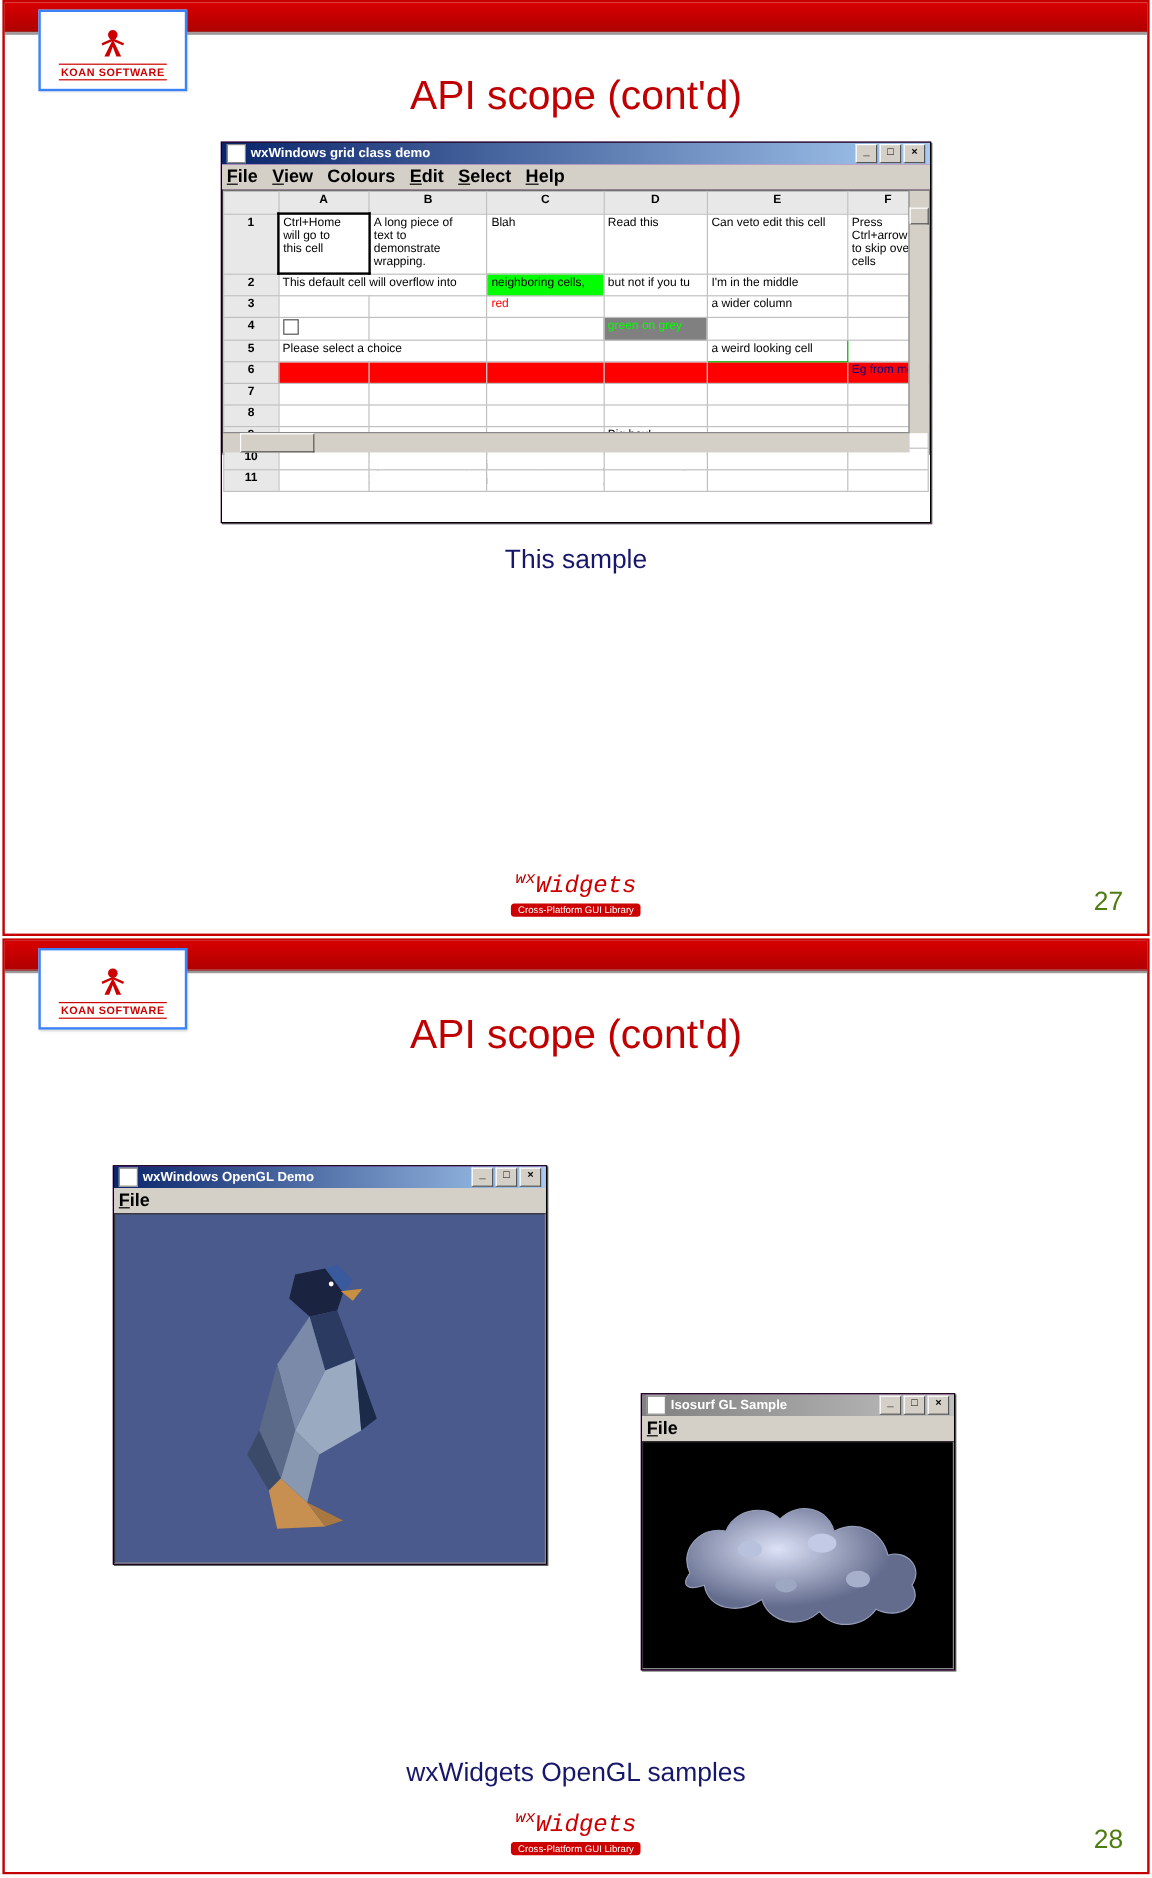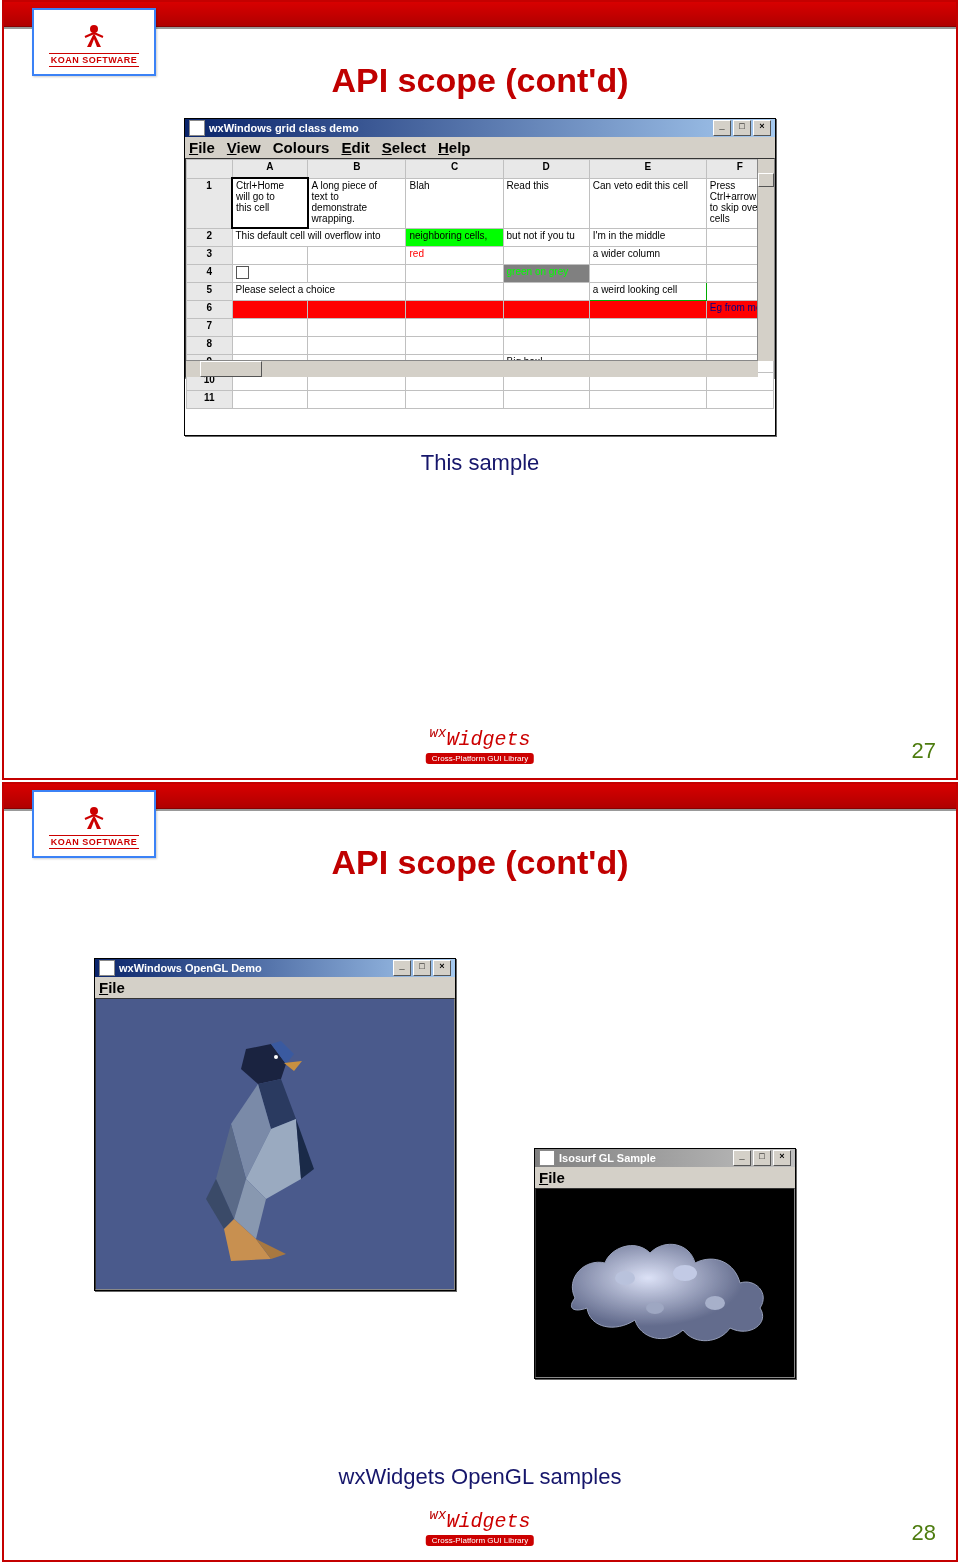--- a/index.html
+++ b/index.html
@@ -59,21 +59,21 @@
     padding: 1px 2px;
     margin-top: 2px;
   }
   .slide-title {
     text-align: center;
     font-size: 34px;
     color: #c00000;
     font-family: Arial, sans-serif;
     margin-top: 34px;
     margin-bottom: 18px;
-    font-weight: bold;
+    font-weight: normal;
   }
   .caption {
     text-align: center;
     color: #16166b;
     font-size: 22px;
     margin-top: 14px;
   }
   .slide-number {
     position: absolute;
     right: 20px;
@@ -107,21 +107,21 @@
     color: #fff;
     font-size: 8px;
     padding: 1px 6px;
     border-radius: 3px;
     margin-top: 2px;
   }
 
   
   .win {
     position: relative;
-    margin: 4px auto;
+    margin: 17px auto;
     background: #a21caf;
     border: 1px solid #000;
     box-shadow: 1px 1px 0 #666;
     font-family: "MS Sans Serif", Tahoma, Arial, sans-serif;
     font-size: 11px;
   }
   .grid-win {
     width: 590px;
     margin-top: 6px;
   }

